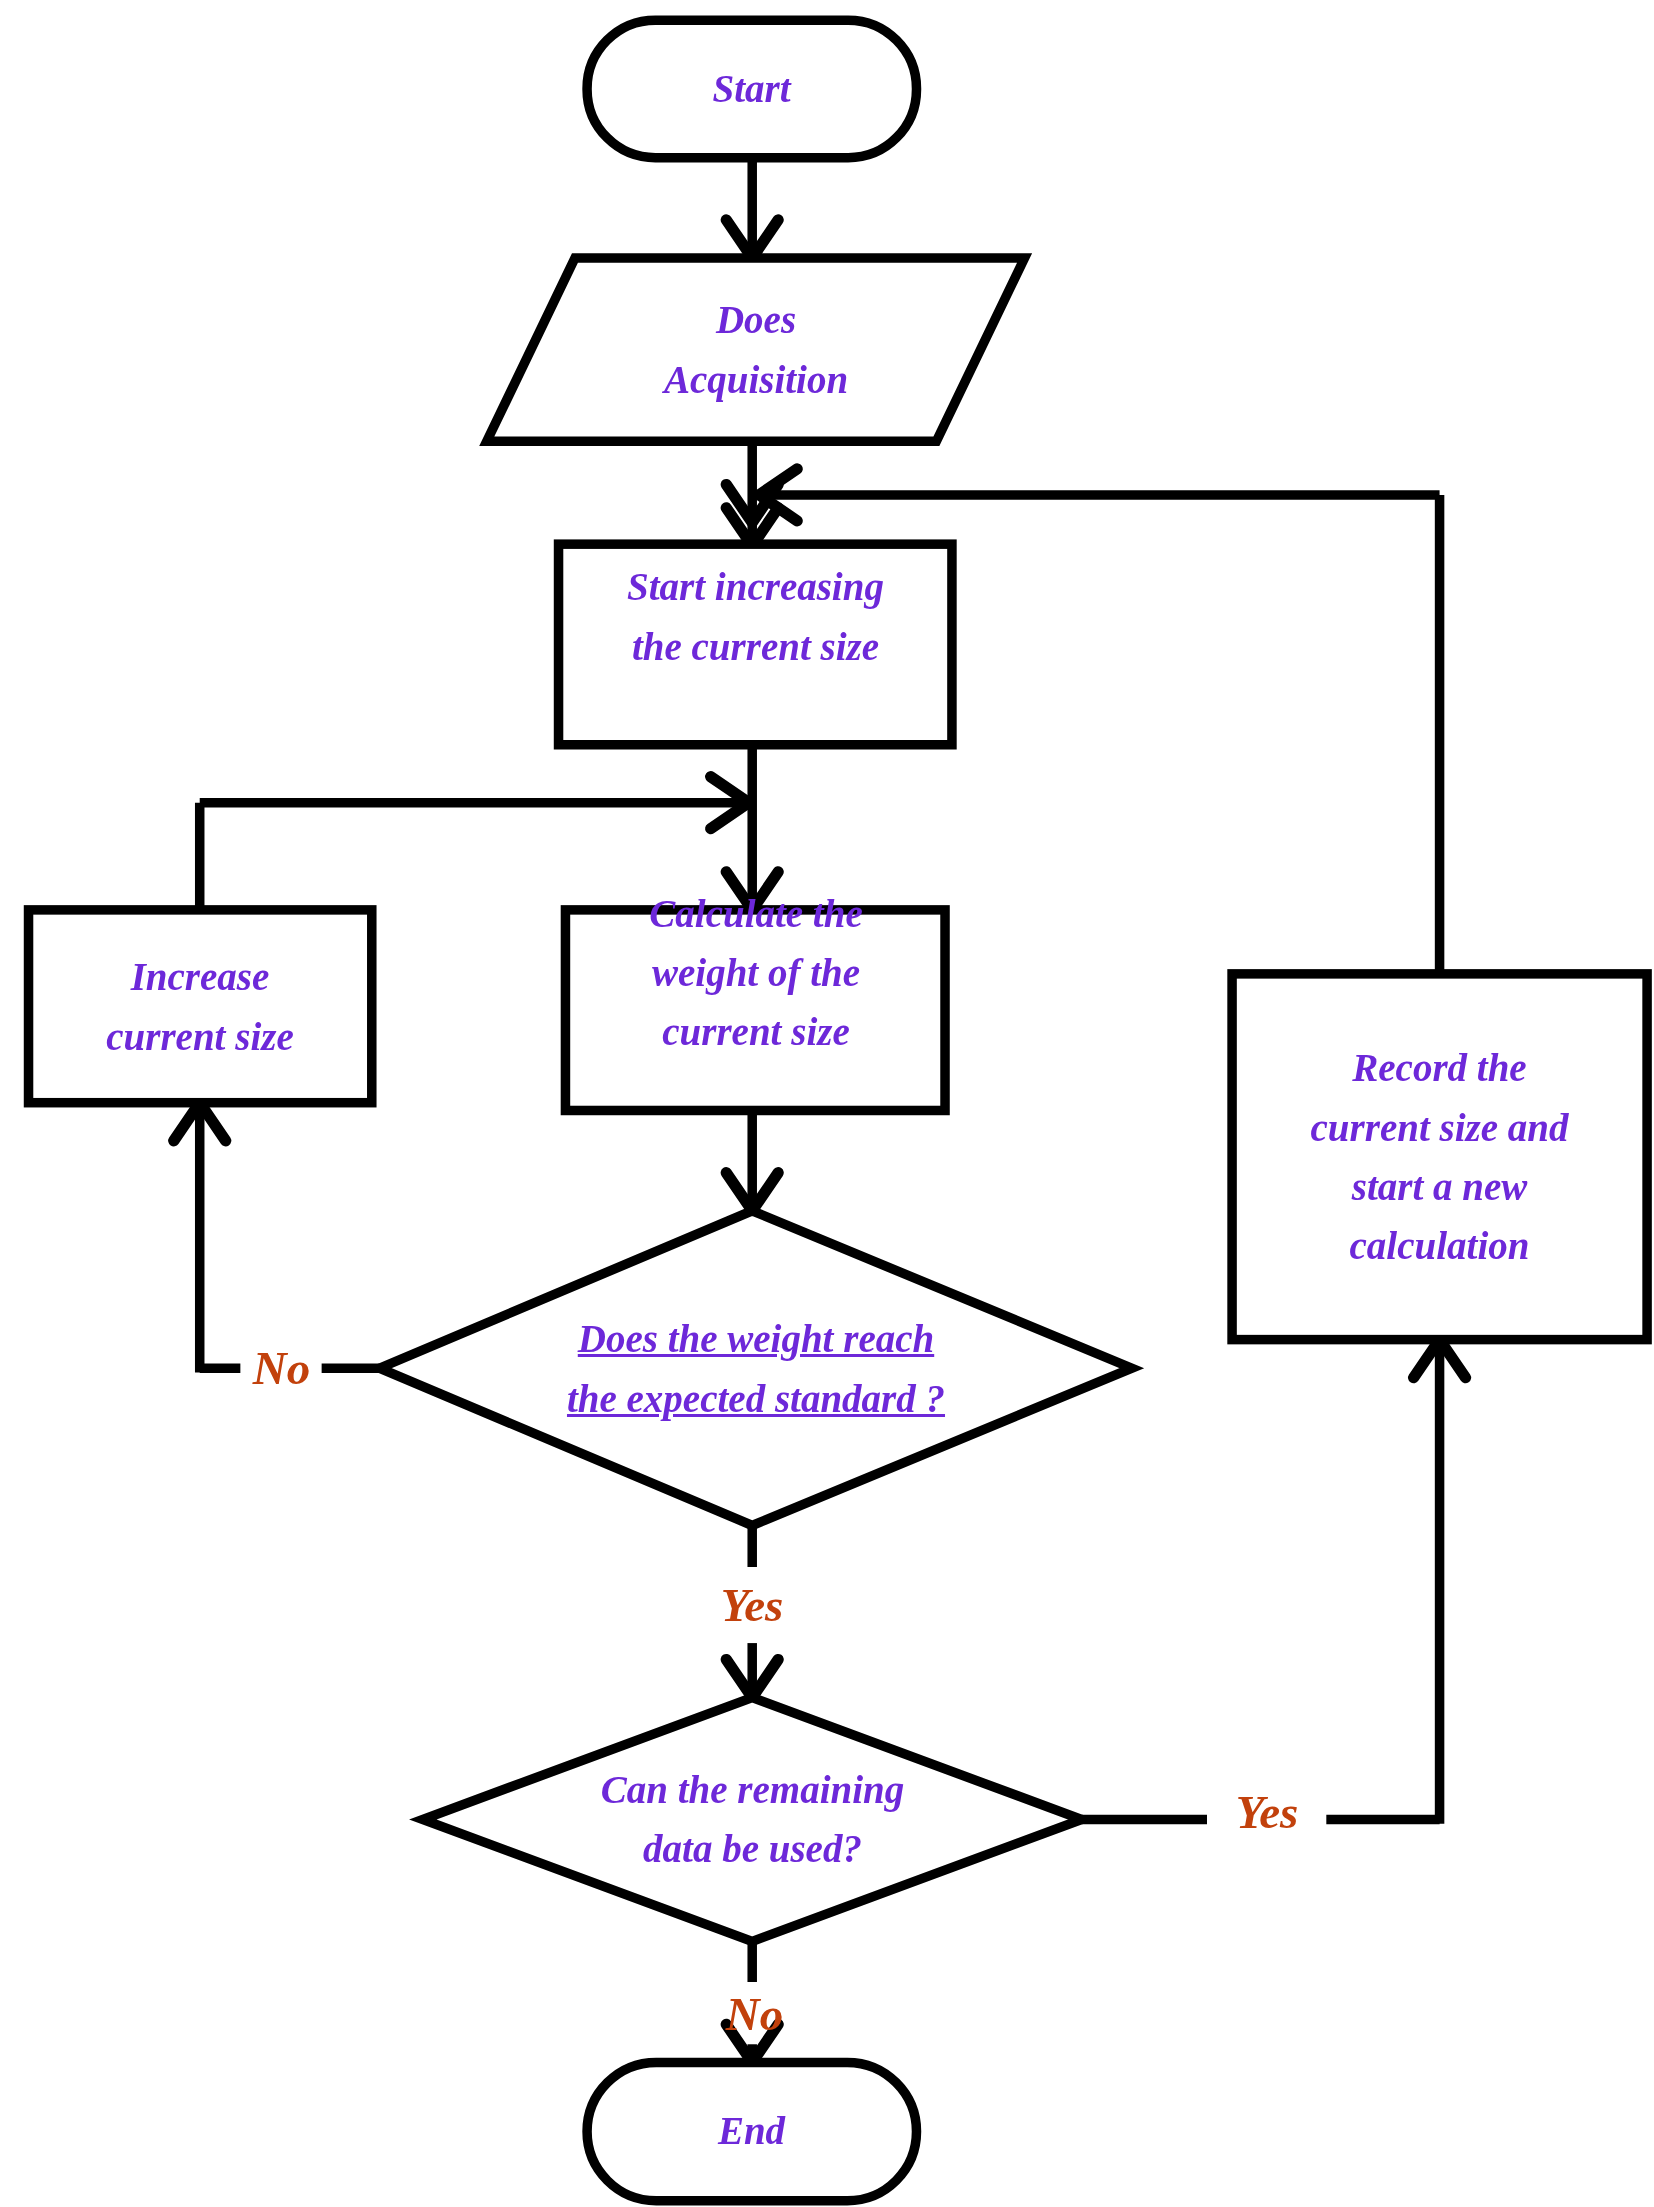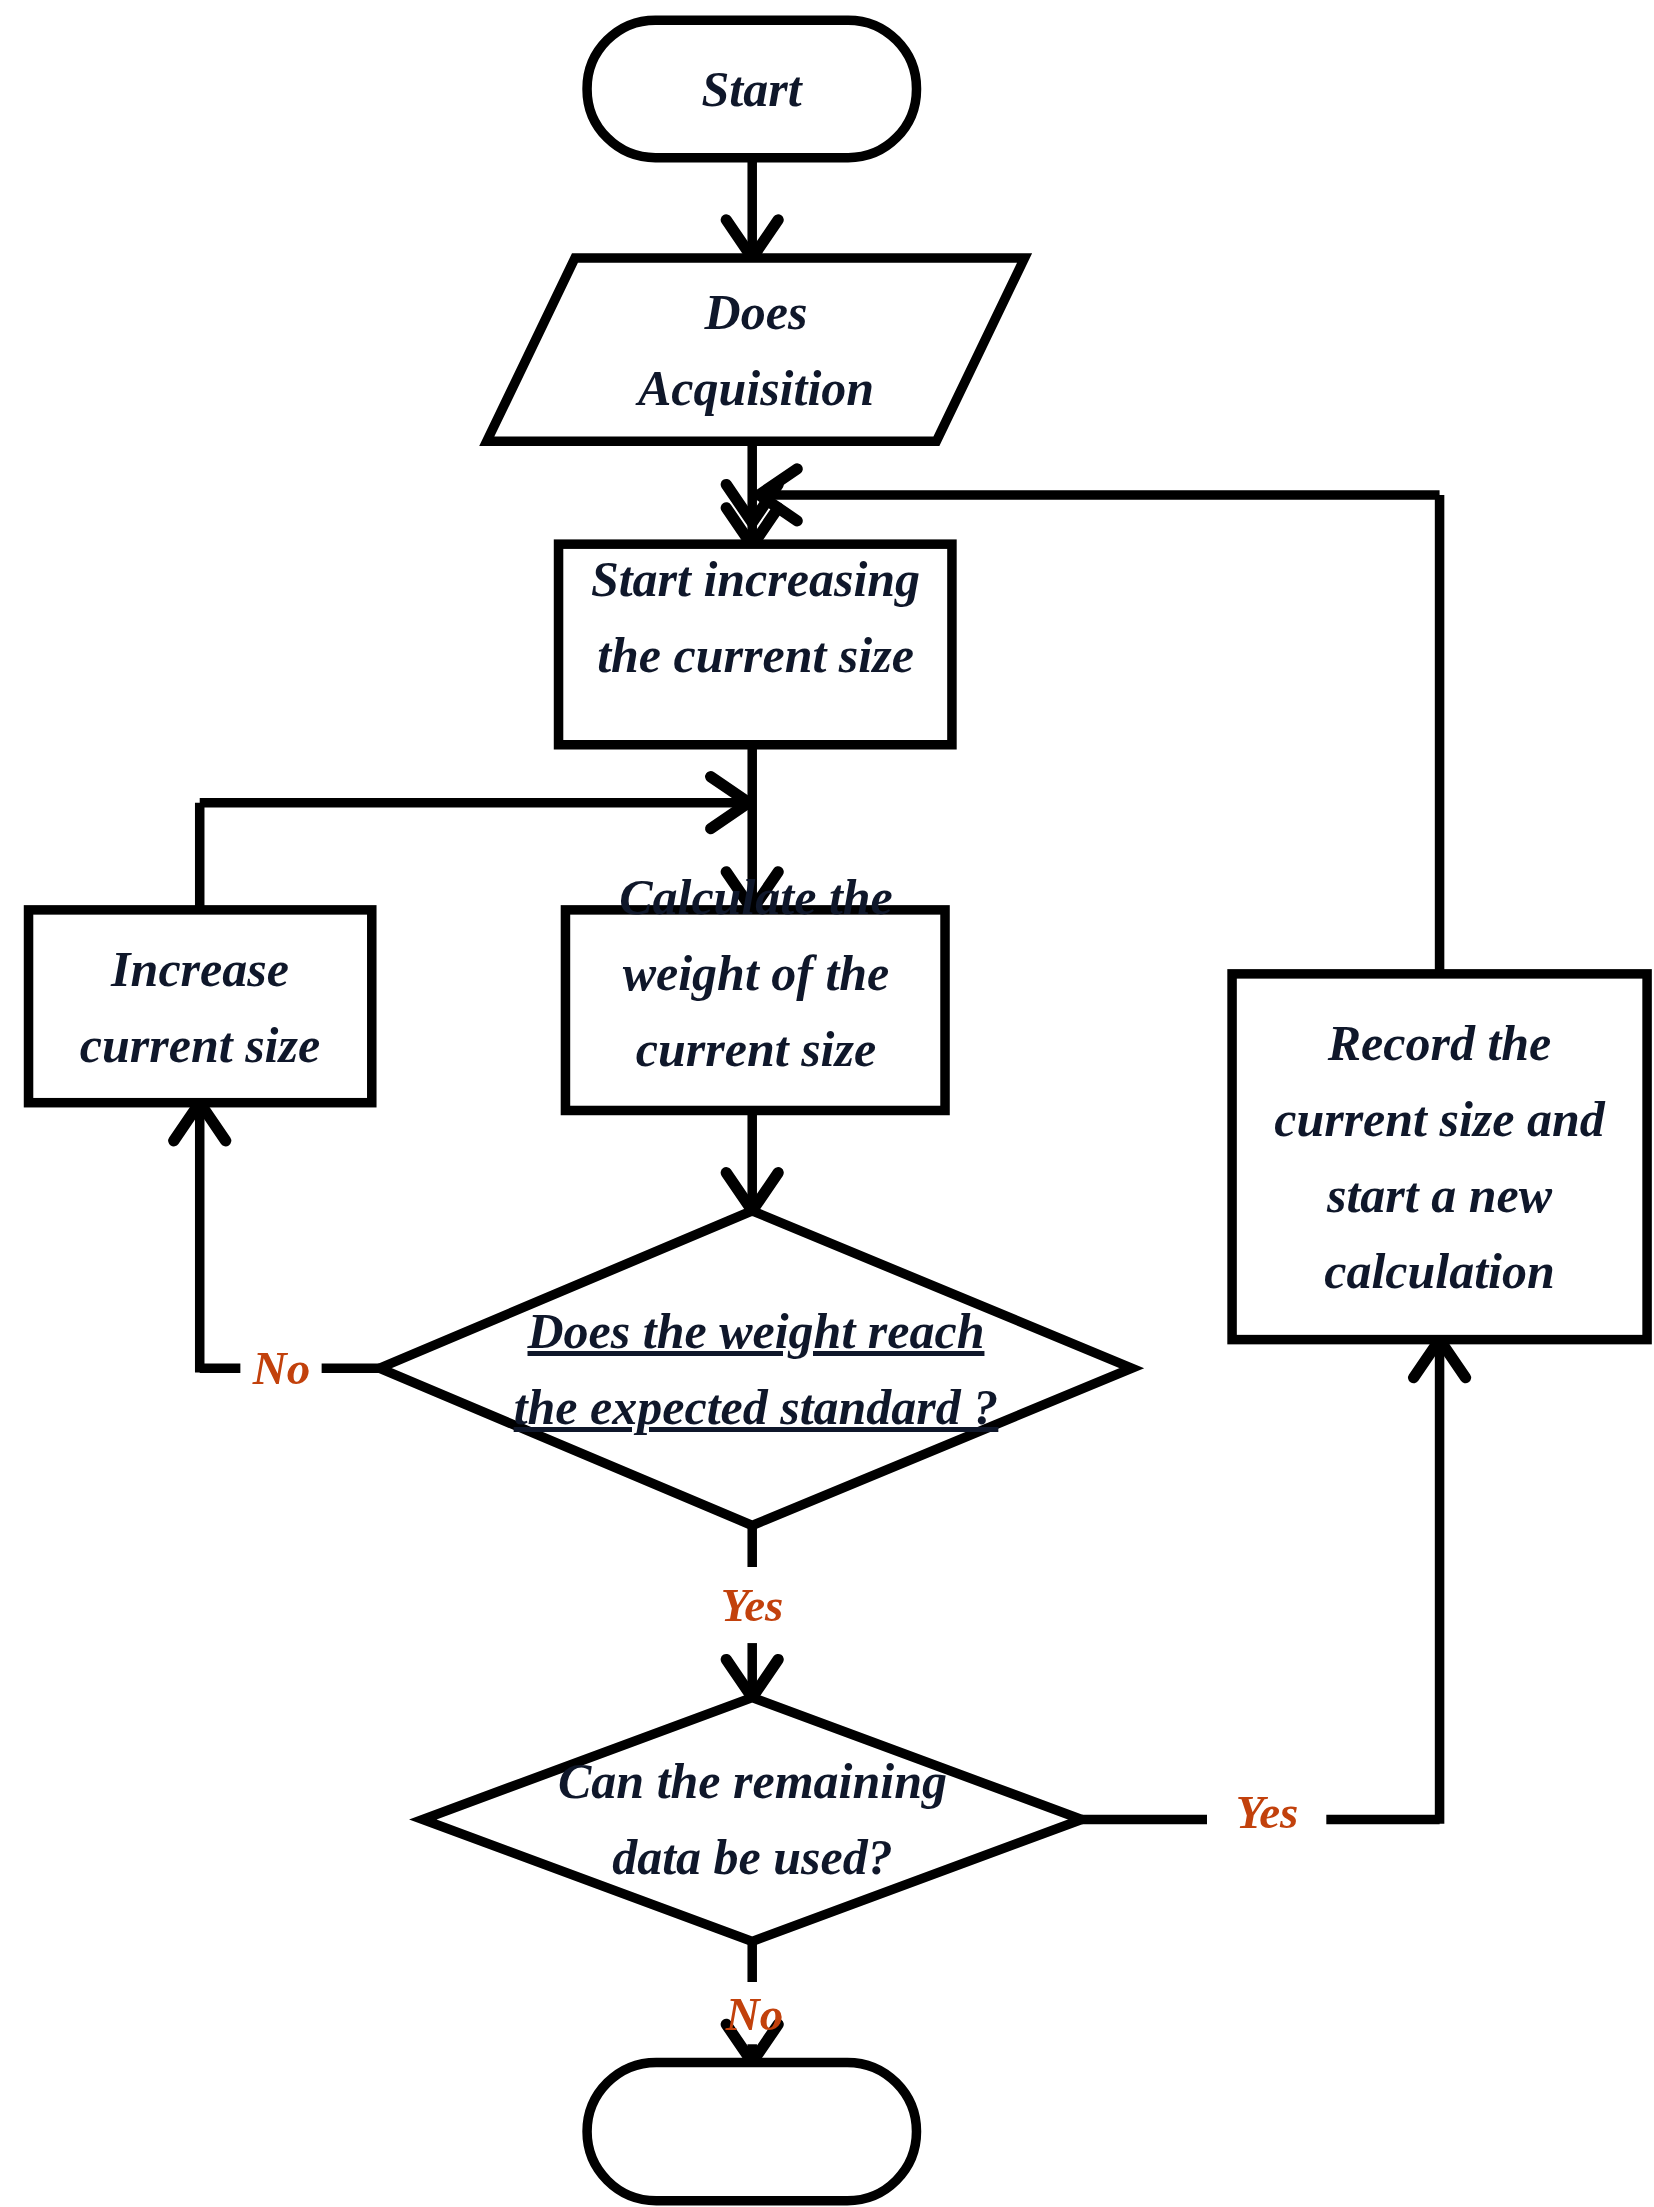--- a/index.html
+++ b/index.html
@@ -40,23 +40,23 @@
     stroke-linejoin: round;
   }
   .node-label {
     position: absolute;
     display: flex;
     align-items: center;
     justify-content: center;
     text-align: center;
     font-weight: bold;
     font-style: italic;
-    font-size: 50px;
+    font-size: 39px;
     line-height: 1.52;
-    color: #0f172a;
+    color: #6d28d9;
     white-space: pre-line;
     pointer-events: none;
   }
   .edge-label {
     position: absolute;
     display: flex;
     align-items: center;
     justify-content: center;
     text-align: center;
     font-weight: bold;
@@ -136,20 +136,21 @@
 the expected standard ?</div>
 
   <div class="node-label" style="left:1232px; top:974px; width:415px; height:366px;">Record the
 current size and
 start a new
 calculation</div>
 
   <div class="node-label" style="left:423px; top:1697px; width:659px; height:244px;">Can the remaining
 data be used?</div>
 
+  <div class="node-label" style="left:587px; top:2062px; width:329px; height:138px;">End</div>
 
   <div class="edge-label" style="left:221px; top:1332px; width:121px; height:73px;">No</div>
 
   <div class="edge-label" style="left:687px; top:1569px; width:130px; height:73px;">Yes</div>
 
   <div class="edge-label" style="left:1202px; top:1776px; width:130px; height:73px;">Yes</div>
 
   <div class="edge-label" style="left:692px; top:1978px; width:125px; height:73px;">No</div>
 
 </div>

